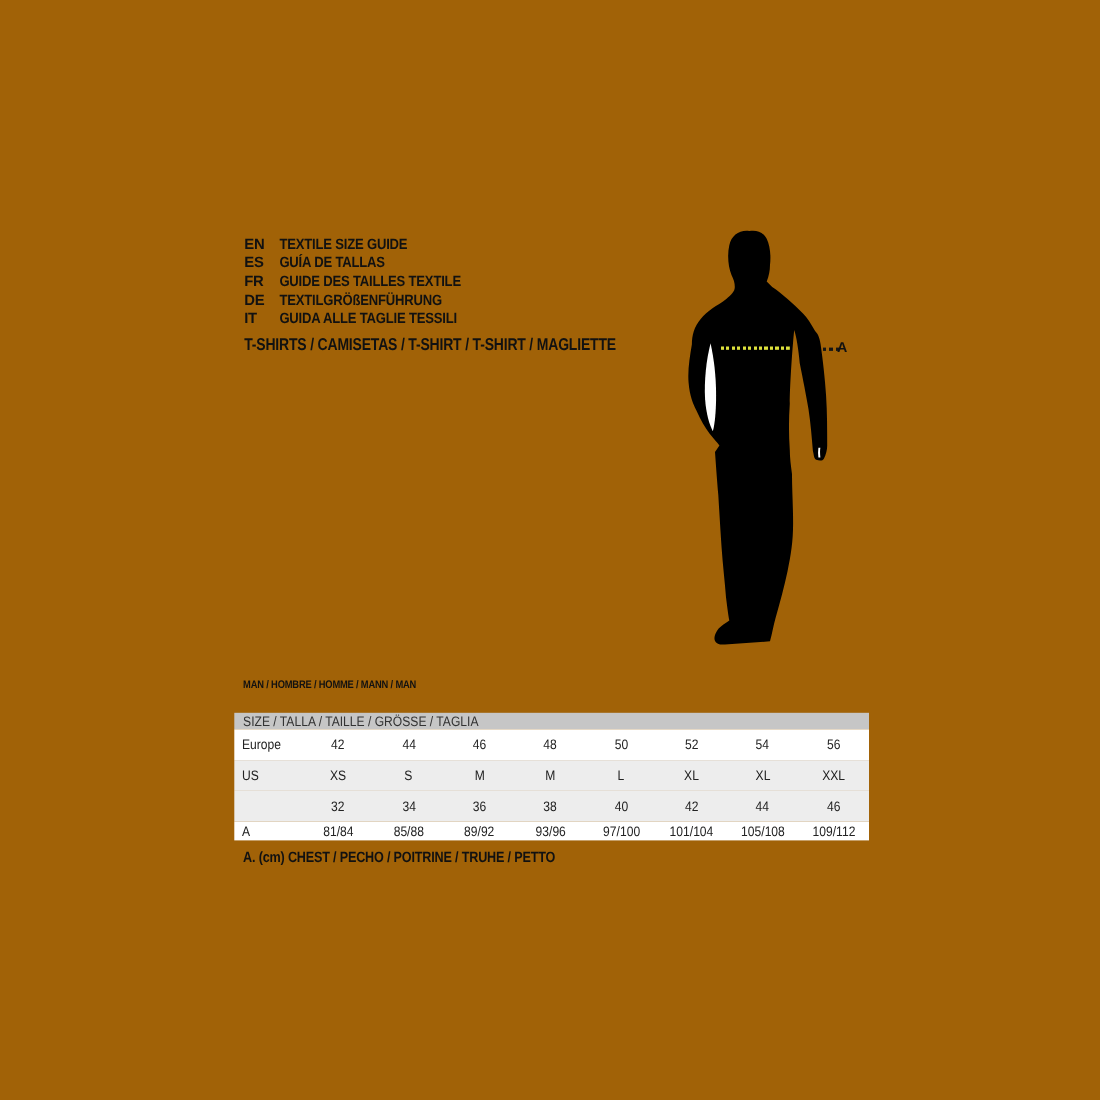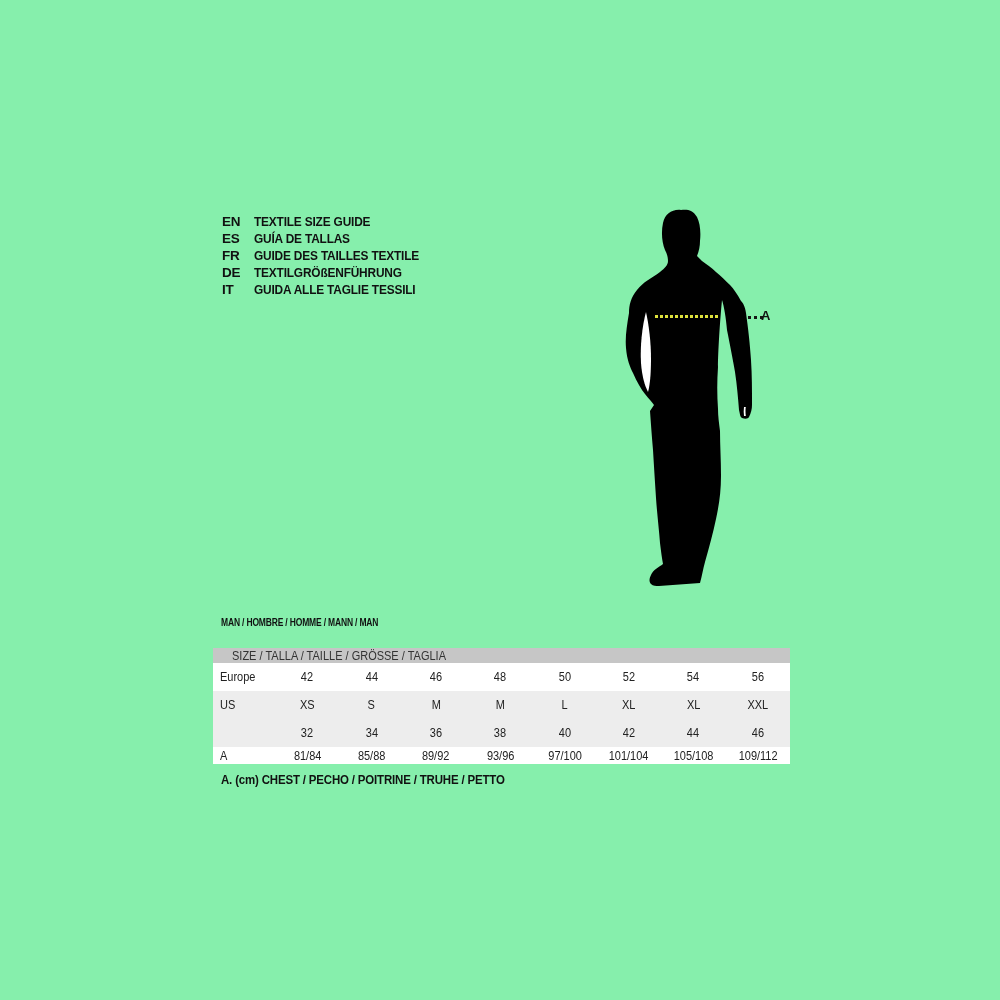--- a/index.html
+++ b/index.html
@@ -1,17 +1,17 @@
 <!DOCTYPE html>
 <html><head>
 <meta charset="utf-8">
 <style>
   html,body{margin:0;padding:0;background:#fff;}
   body{width:1000px;height:1000px;font-family:"Liberation Sans",sans-serif;color:#111;}
-  .canvas{position:relative;width:1000px;height:1000px;background:#86efac;overflow:hidden;}
+  .canvas{position:relative;width:1000px;height:1000px;background:#a16207;overflow:hidden;}
 
   
   .cx{display:inline-block;white-space:nowrap;transform:scaleX(.85);transform-origin:0 50%;}
   .cx88{display:inline-block;white-space:nowrap;transform:scaleX(.88);transform-origin:0 50%;}
   .cxc{display:inline-block;white-space:nowrap;transform:scaleX(.88);transform-origin:50% 50%;}
 
   
   .lang-block{position:absolute;left:222px;top:213px;}
   .lang-row{display:flex;height:17px;align-items:center;}
   .lang-code{width:32px;font-weight:700;font-size:13.5px;letter-spacing:-.2px;}
@@ -27,21 +27,21 @@
   .dash-yellow{position:absolute;left:655px;top:315px;width:63px;height:3px;z-index:3;
     background:repeating-linear-gradient(90deg,var(--dashY,#dde13c) 0 3px,transparent 3px 5px);}
   .dash-black{position:absolute;left:748px;top:316px;width:18px;height:2.5px;z-index:3;
     background:repeating-linear-gradient(90deg,#151515 0 3px,transparent 3px 6px);}
   .measure-a{position:absolute;left:761px;top:308px;font-size:13px;font-weight:600;z-index:3;}
 
   
   .man-title{position:absolute;left:221px;top:617px;font-weight:700;font-size:10px;letter-spacing:-.2px;}
   .tbl{position:absolute;left:213px;top:648px;width:577px;font-size:12.5px;color:#222;}
   .tr{display:grid;grid-template-columns:62px repeat(8,1fr);align-items:center;height:28px;background:#fff;}
-  .tr.thead{display:flex;align-items:center;background:#c6c6c6;height:15px;color:#333;font-size:12.5px;padding-left:19px;}
+  .tr.thead{display:flex;align-items:center;background:#c6c6c6;height:15px;color:#333;font-size:12.5px;padding-left:8px;}
   .tr.band{background:#ededed;}
   .tr.last{height:17px;}
   .td-label{padding-left:7px;text-align:left;}
   .td{text-align:center;}
 
   
   .footnote{position:absolute;left:221px;top:772px;font-weight:700;font-size:13.5px;letter-spacing:-.2px;}
 </style>
 </head>
 <body>
@@ -65,20 +65,21 @@
       <span class="lang-code">DE</span>
       <span class="lang-title cx88">TEXTILGRÖßENFÜHRUNG</span>
     </div>
     <div class="lang-row">
       <span class="lang-code">IT</span>
       <span class="lang-title cx88">GUIDA ALLE TAGLIE TESSILI</span>
     </div>
   </section>
 
   <section class="cat-block">
+    <div class="cat-line"><span class="cx">T-SHIRTS / CAMISETAS / T-SHIRT / T-SHIRT / MAGLIETTE</span></div>
   </section>
 
   <div class="fig">
     <svg width="180" height="390" viewBox="0 0 180 390" aria-hidden="true">
       <path fill="#000" d="M63,5
         C54,4 47,9 45,18 C43,27 44,38 47,45 C49,49 50,52 50,56
         C50,60 47,63 42,67 C34,73 25,77 19,85 C13,92 11,100 11,108
         C9,120 7,132 8,143 C9,155 12,162 15,168 C19,177 23,184 27,189
         C31,194 34,197 36,200 L32,206
         C33,220 34,234 35,245 C36,262 37,278 38,293 C39,308 41,324 42,338

